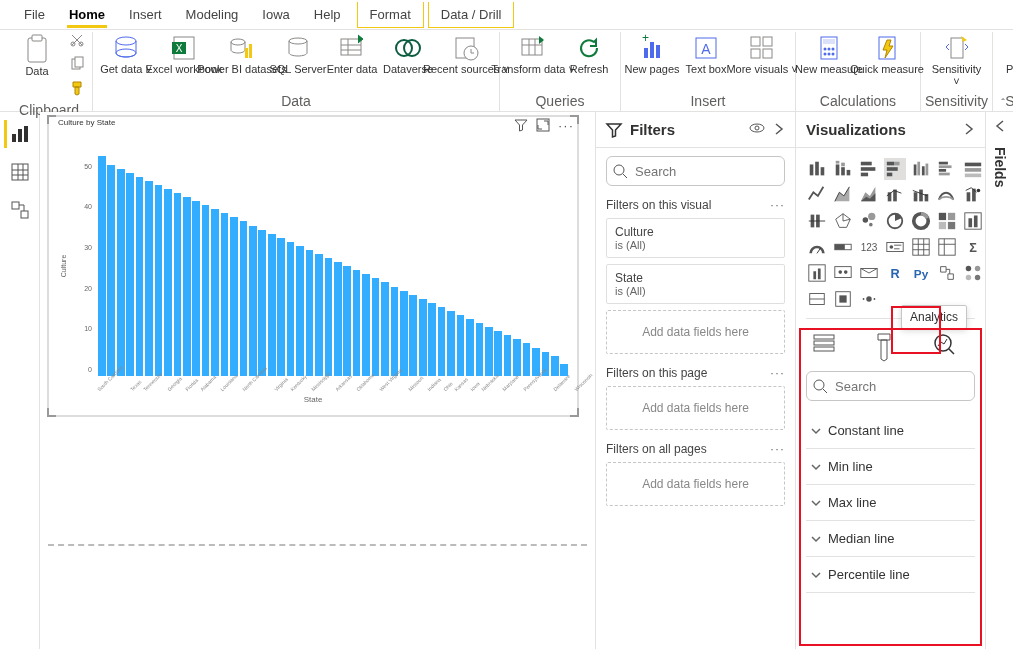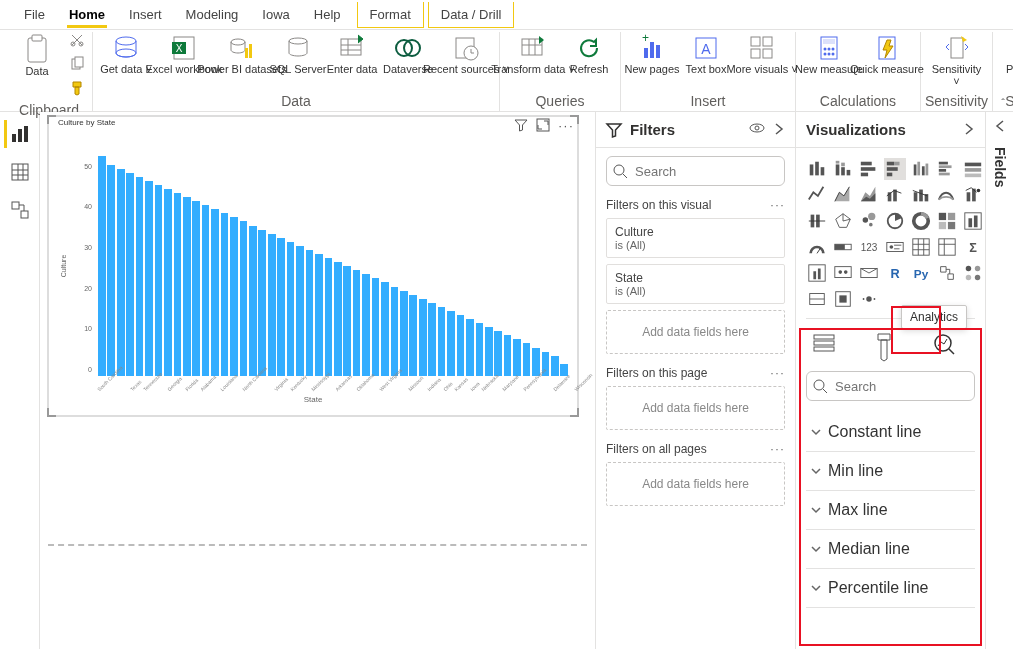--- a/index.html
+++ b/index.html
@@ -72,21 +72,21 @@
   .fcard .sub{font-size:11px;color:#666;}
   .drop{border:1px dashed #c8c6c4;border-radius:2px;padding:14px 8px;text-align:center;color:#888;margin-bottom:12px;}
   
   .gallery{display:grid;grid-template-columns:repeat(7,22px);gap:4px 4px;padding:2px 0 8px;}
   .gtile{width:22px;height:22px;display:flex;align-items:center;justify-content:center;color:#555;cursor:pointer;}
   .gtile.active{background:#e1dfdd;}
   .mode-row{display:flex;gap:24px;padding:10px 0 8px;border-top:1px solid var(--border);position:relative;}
   .mode-btn{width:36px;height:28px;display:flex;align-items:center;justify-content:center;color:#555;cursor:pointer;}
   .mode-btn.active svg{stroke:#222;fill:#f3f2f1;}
   .tooltip{position:absolute;top:-14px;right:8px;background:#fff;border:1px solid #c8c6c4;border-radius:2px;padding:4px 8px;font-size:12px;box-shadow:0 2px 6px rgba(0,0,0,.15);pointer-events:none;}
-  .analytics-items .arow{display:flex;align-items:center;padding:10px 4px;border-bottom:1px solid var(--border);color:#333;cursor:pointer;font-size:16px;}
+  .analytics-items .arow{display:flex;align-items:center;padding:10px 4px;border-bottom:1px solid var(--border);color:#333;cursor:pointer;font-size:13px;}
   .analytics-items .arow svg{margin-right:6px;color:#666;}
   
   .redbox{position:absolute;border:2px solid var(--red);pointer-events:none;}
   
   .fields-collapsed{width:28px;border-left:1px solid var(--border);display:flex;flex-direction:column;align-items:center;padding-top:8px;}
   .fields-collapsed .chev{color:#555;cursor:pointer;margin-bottom:12px;}
   .fields-collapsed .vtext{writing-mode:vertical-rl;font-size:14px;color:#333;font-weight:600;}
   
   svg{overflow:visible;}
 </style>

